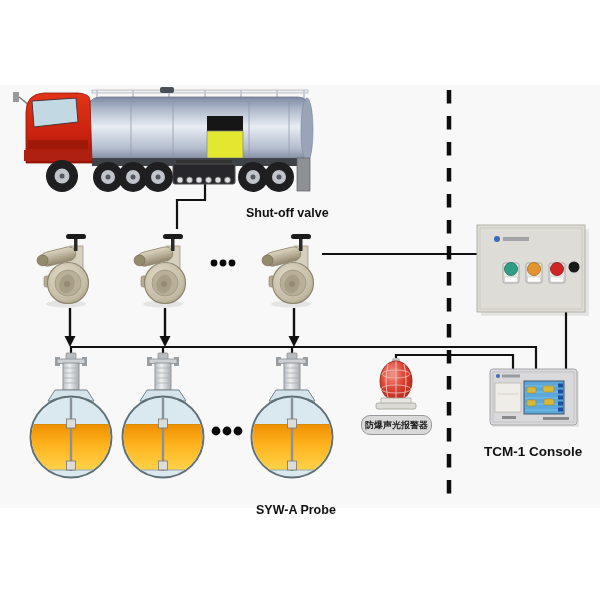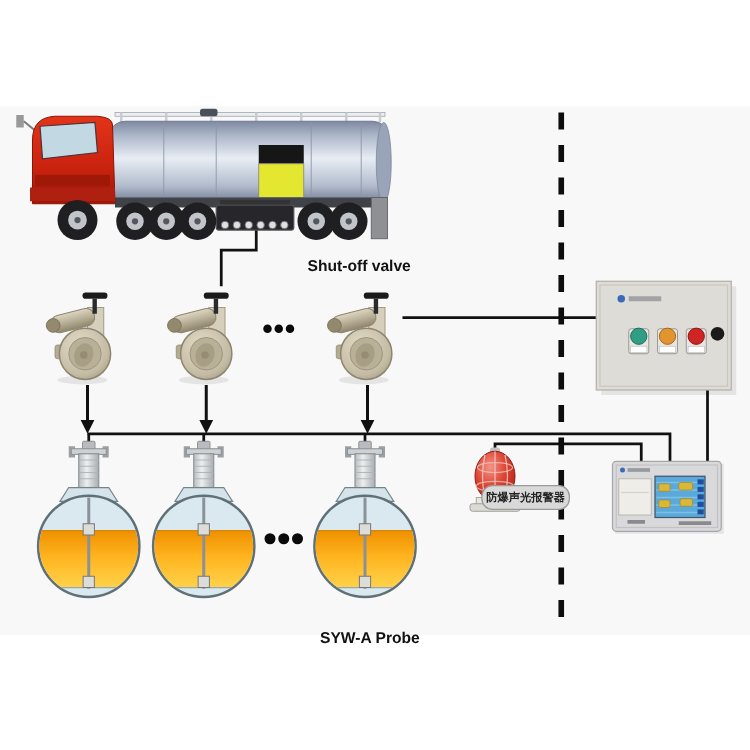--- a/index.html
+++ b/index.html
@@ -5,24 +5,24 @@
   html,body{margin:0;padding:0;background:#ffffff;}
   .stage{position:relative;width:600px;height:546px;background:#ffffff;overflow:hidden;
          font-family:"Liberation Sans",sans-serif;}
   .stage svg{position:absolute;left:0;top:0;}
   .lbl{position:absolute;font-weight:bold;color:#111;white-space:nowrap;
        font-family:"Liberation Sans",sans-serif;}
   .lbl-shutoff{left:246px;top:206px;font-size:12.5px;}
   .lbl-vc{left:477px;top:197px;font-size:13px;}
   .lbl-tcm{left:484px;top:444px;font-size:13.5px;}
   .lbl-syw{left:256px;top:490px;font-size:12.5px;margin-top:13px;}
-  .alarm-pill{position:absolute;left:361px;top:388px;width:69px;height:18px;
+  .alarm-pill{position:absolute;left:361px;top:415px;width:69px;height:18px;
        background:#d9d9d9;border:1px solid #9a9a9a;border-radius:9px;
        display:flex;align-items:center;justify-content:center;
-       font-size:9px;font-weight:bold;color:#222;letter-spacing:0;margin-left:24px;}
+       font-size:9px;font-weight:bold;color:#222;letter-spacing:0;}
 </style>
 </head>
 <body>
 
 <div class="stage">
 <svg width="600" height="600" viewBox="0 0 600 600">
   <defs>
     <linearGradient id="tankGrad" x1="0" y1="0" x2="0" y2="1">
       <stop offset="0" stop-color="#7e8aa2"></stop>
           <stop offset="0.18" stop-color="#aeb8ca"></stop>
@@ -279,15 +279,16 @@
             <rect x="558" y="401.5" width="5" height="4"></rect>
         <rect x="558" y="407.5" width="5" height="4"></rect>
       </g>
     </g>
     <rect x="502" y="416" width="14" height="3" fill="#8a8a8a"></rect>
     <rect x="543" y="417" width="26" height="3" fill="#8a8a8a"></rect>
   </g>
 </svg>
 
 <div class="lbl lbl-shutoff">Shut-off valve</div>
+<div class="lbl lbl-tcm">TCM-1 Console</div>
 <div class="lbl lbl-syw">SYW-A Probe</div>
 <div class="alarm-pill">防爆声光报警器</div>
 </div>
 
 </body></html>

